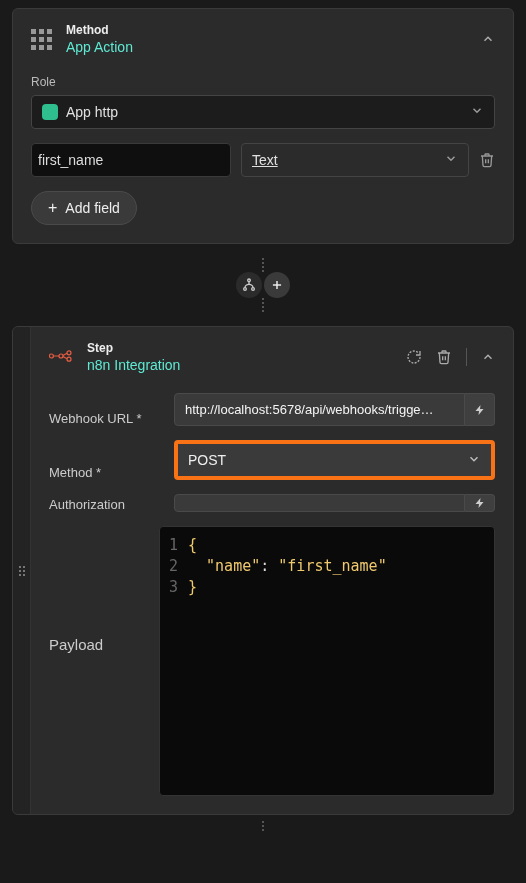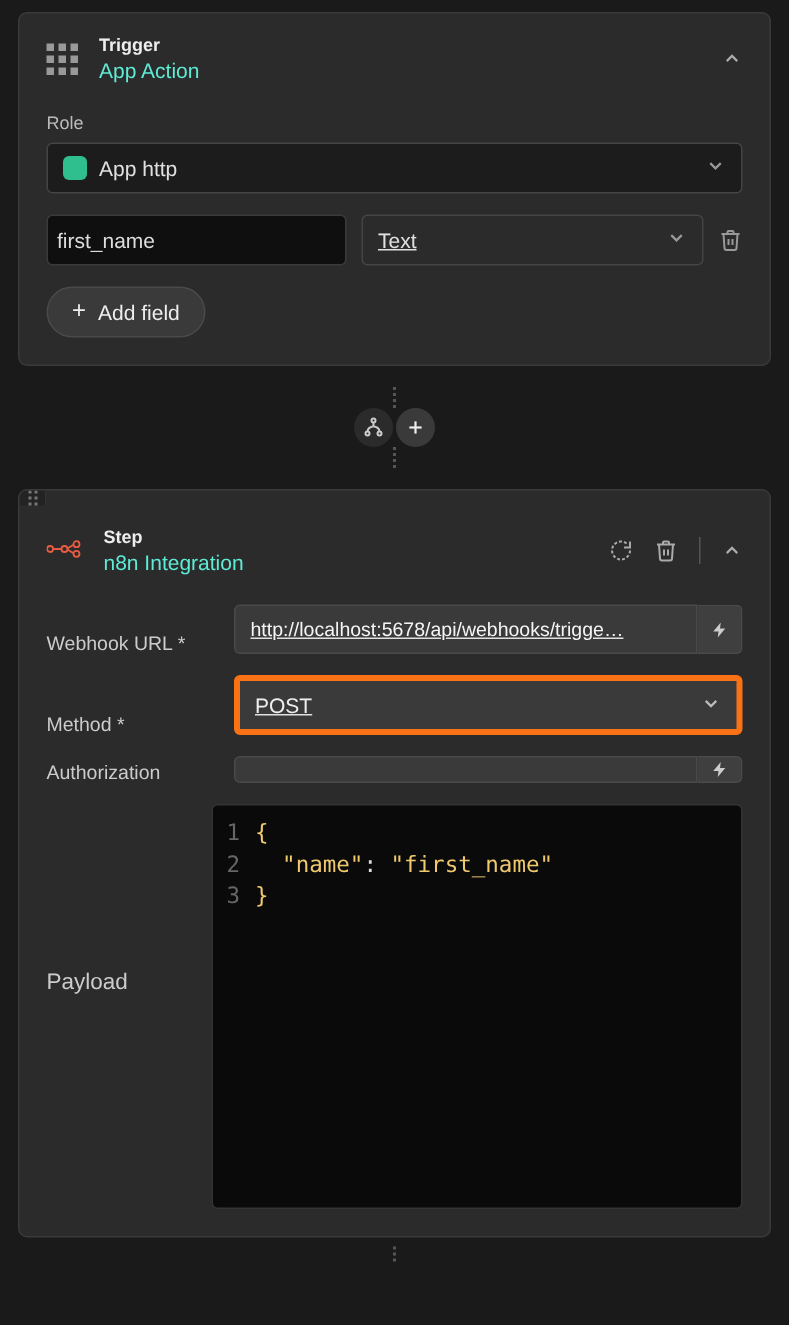--- a/index.html
+++ b/index.html
@@ -164,21 +164,20 @@
   display: flex;
   align-items: center;
   justify-content: center;
   cursor: pointer;
 }
 .branch-circle { background: #2b2b2b; }
 .plus-circle { background: #3a3a3a; color: #eee; font-size: 16px; }
 
 .step-card {
   display: flex;
-  flex-direction: column;
 }
 .drag-rail {
   width: 18px;
   background: #232323;
   display: flex;
   align-items: center;
   justify-content: center;
   border-right: 1px solid #333;
 }
 .drag-rail .dots {
@@ -195,21 +194,21 @@
   display: flex;
   align-items: flex-end;
   margin-bottom: 14px;
   gap: 25px;
 }
 .form-row > label {
   flex: 0 0 100px;
   font-size: 13px;
   color: #ccc;
 }
-.form-row .control { flex: 1; display: flex; text-decoration: underline; }
+.form-row .control { flex: 1; display: flex; }
 
 .text-input {
   flex: 1;
   background: #3a3a3a;
   border: 1px solid #4a4a4a;
   border-radius: 4px 0 0 4px;
   padding: 8px 10px;
   color: #f5f5f5;
   font-size: 13px;
   overflow: hidden;
@@ -300,21 +299,21 @@
         <span></span>
         <span></span>
       <span></span>
         <span></span>
         <span></span>
       <span></span>
         <span></span>
         <span></span>
     </div>
     <div class="header-text">
-      <div class="header-label">Trigger</div>
+      <div class="header-label">Method</div>
       <div class="header-title">App Action</div>
     </div>
     <button class="icon-btn chevron-up">
       <svg viewBox="0 0 24 24" fill="none" stroke="currentColor" stroke-width="2.5">
           <polyline points="6 15 12 9 18 15"></polyline>
         </svg>
     </button>
   </div>
 
   <div class="card-body">

